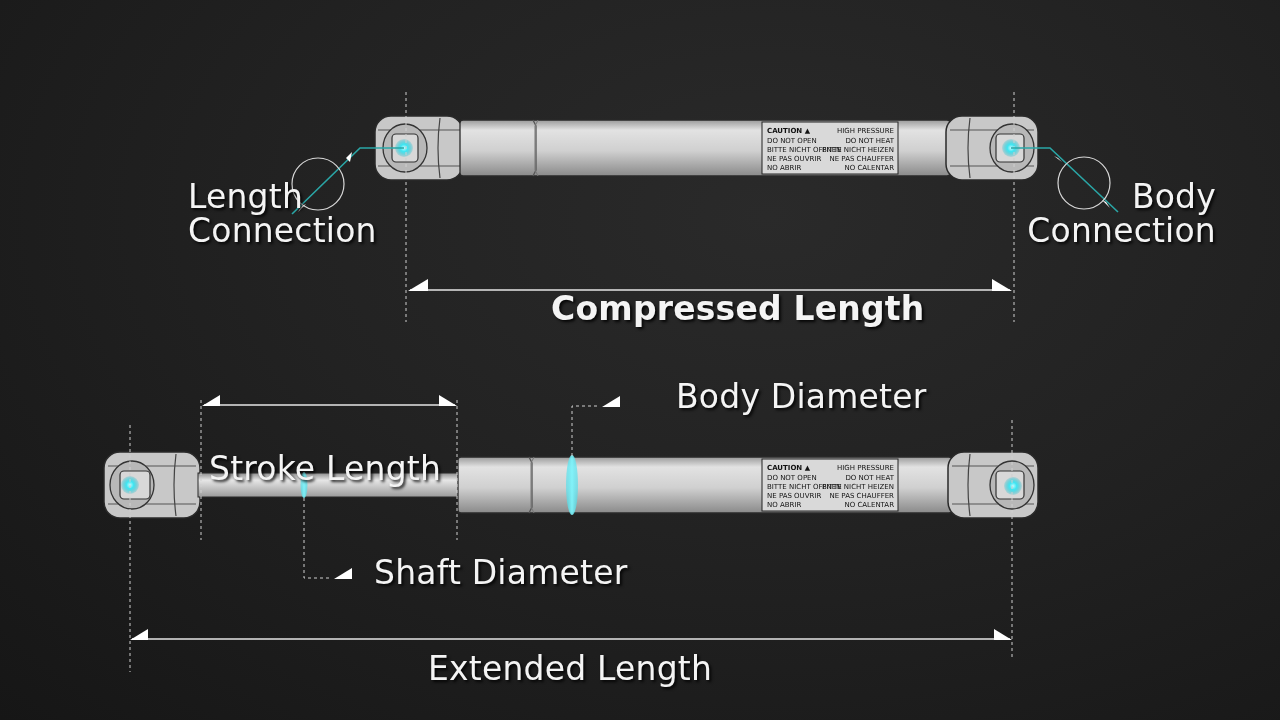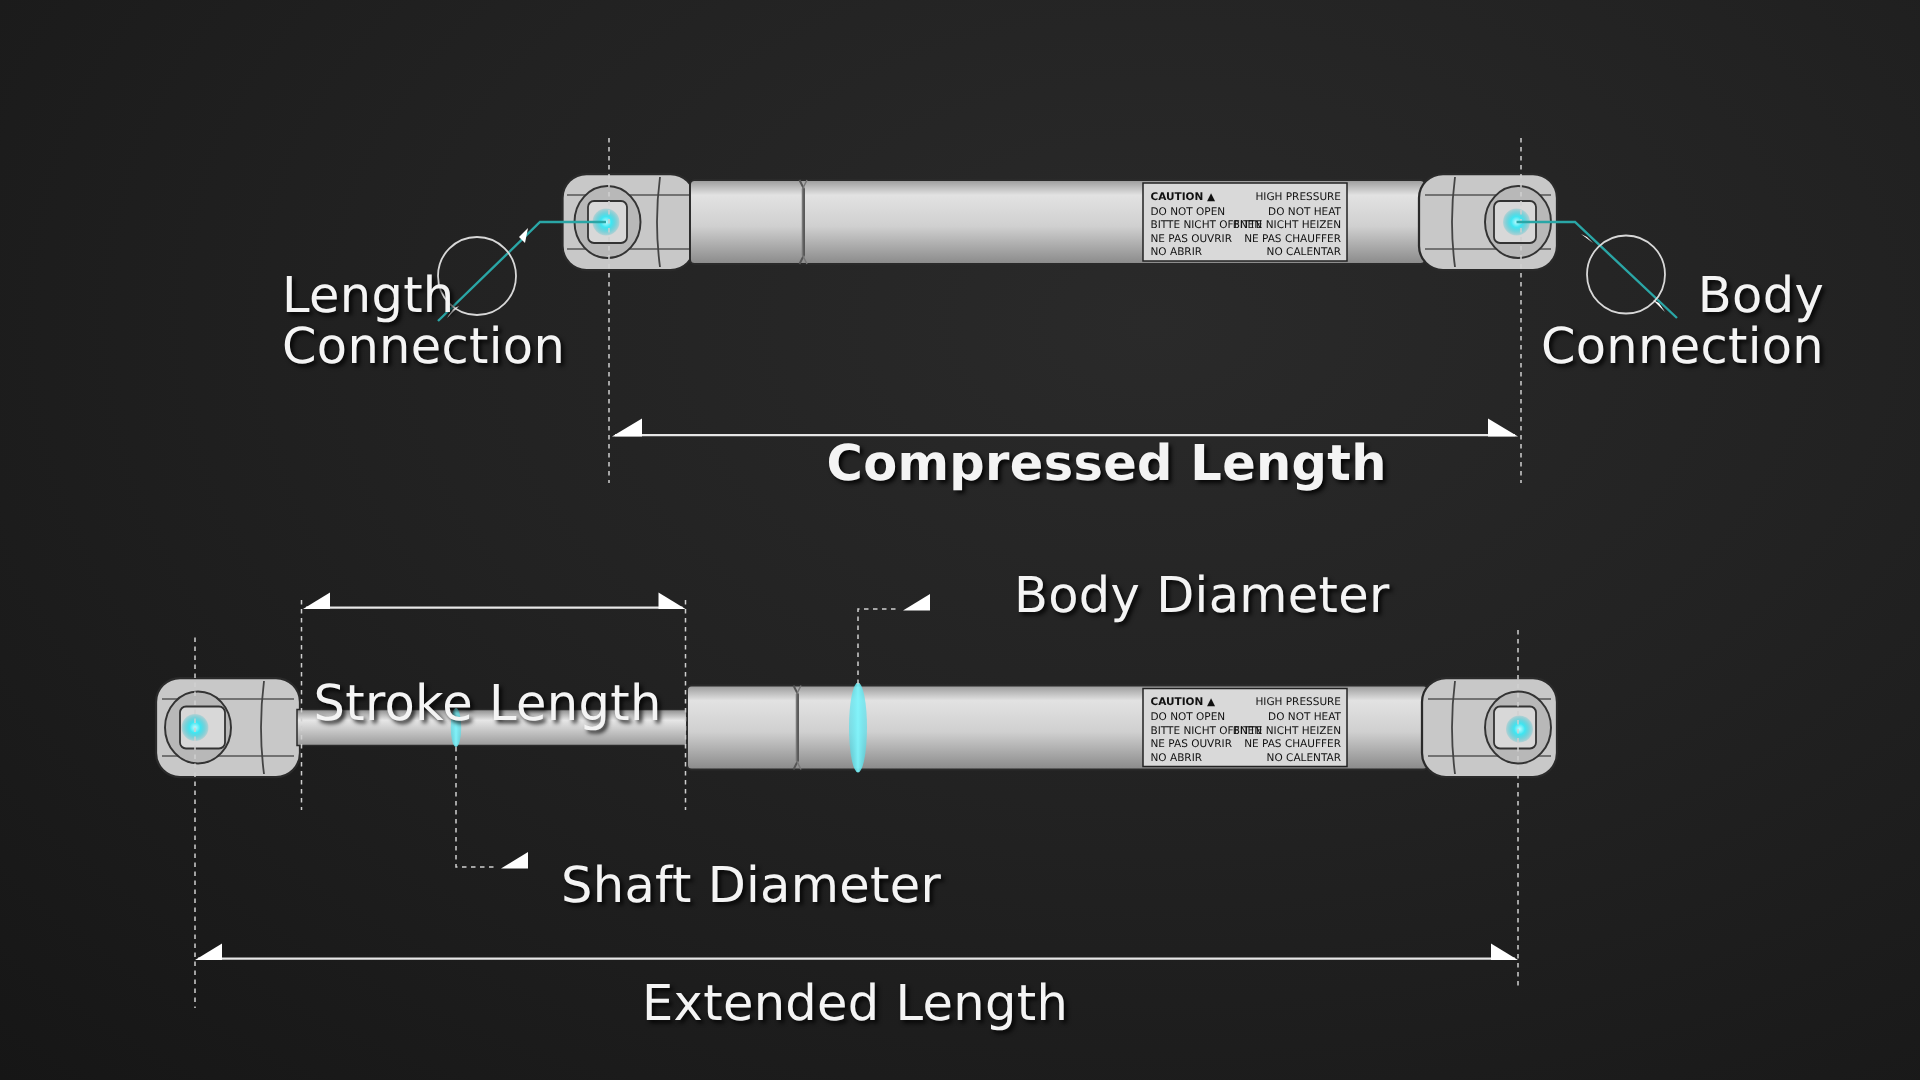--- a/index.html
+++ b/index.html
@@ -183,14 +183,14 @@
   <div>Length</div>
   <div>Connection</div>
 </div>
 <div class="label" style="left:1024px; top:180px; text-align:right; width:192px;">
   <div>Body</div>
   <div>Connection</div>
 </div>
 <div class="label" style="left:551px; top:292px;font-weight:bold;">Compressed Length</div>
 <div class="label" style="left:209px; top:412px;margin-top:40px;">Stroke Length</div>
 <div class="label" style="left:640px; top:380px;margin-left:36px;">Body Diameter</div>
-<div class="label" style="left:374px; top:556px;margin-top:17px;">Shaft Diameter</div>
+<div class="label" style="left:374px; top:556px;">Shaft Diameter</div>
 <div class="label" style="left:428px; top:652px;">Extended Length</div>
 
 </body></html>

